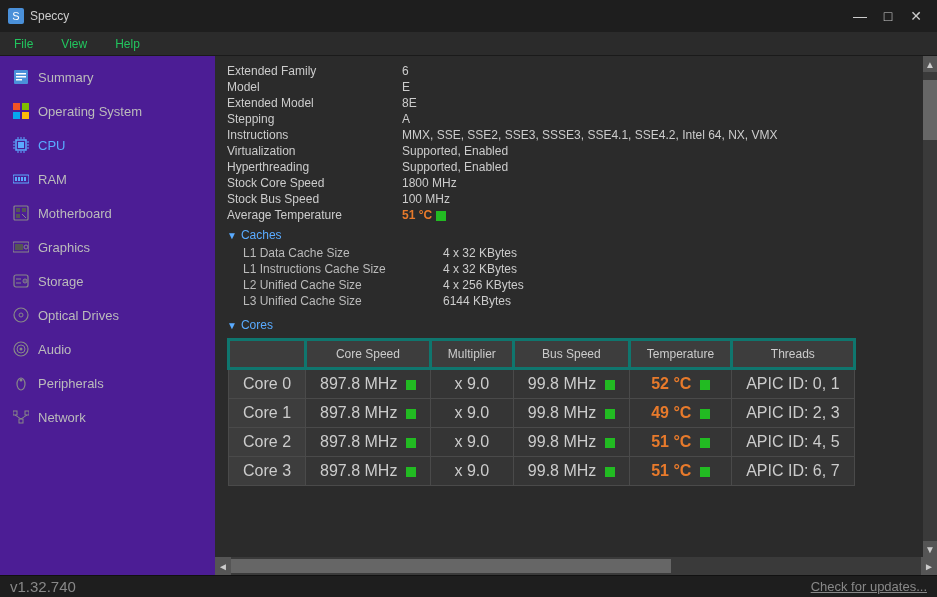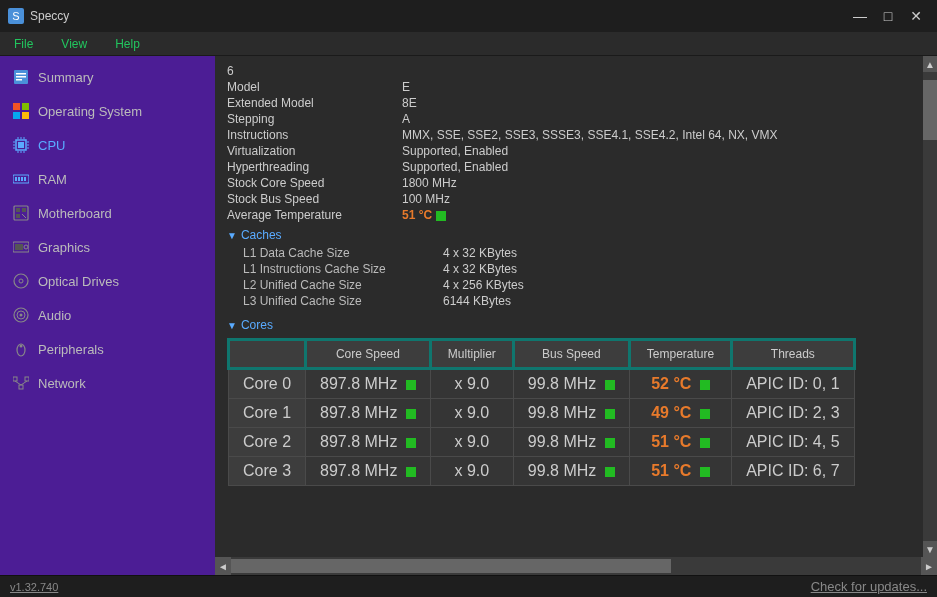--- a/index.html
+++ b/index.html
@@ -297,22 +297,21 @@
       height: 22px;
       display: flex;
       align-items: center;
       justify-content: space-between;
       padding: 0 10px;
       flex-shrink: 0;
       border-top: 1px solid #111;
     }
     .status-text {
       color: #888;
-      font-size: 11px;
-      text-decoration: underline;
+      font-size: 15px;
     }
     .status-link {
       color: #888;
       font-size: 13px;
       cursor: pointer;
       text-decoration: underline;
     }
   </style>
 </head>
 <body>
@@ -413,20 +412,32 @@
             <rect x="0" y="3" width="16" height="10" rx="1" fill="none" stroke="#888" stroke-width="1.2"></rect>
             <rect x="2" y="5" width="8" height="6" fill="#555"></rect>
             <circle cx="13" cy="8" r="2" fill="none" stroke="#888" stroke-width="1"></circle>
           </svg>
       </span>
       <span style="color:#bbb;">Graphics</span>
     </div>
     <div class="sidebar-item">
       <span class="sidebar-icon">
         <svg width="16" height="16" viewBox="0 0 16 16">
+            <rect x="1" y="2" width="14" height="12" rx="2" fill="none" stroke="#888" stroke-width="1.2"></rect>
+            <circle cx="12" cy="8" r="2" fill="none" stroke="#888" stroke-width="1"></circle>
+            <circle cx="12" cy="8" r="0.7" fill="#888"></circle>
+            <line x1="3" y1="6" x2="8" y2="6" stroke="#888" stroke-width="1"></line>
+            <line x1="3" y1="10" x2="8" y2="10" stroke="#888" stroke-width="1"></line>
+          </svg>
+      </span>
+      <span style="color:#bbb;">Storage</span>
+    </div>
+    <div class="sidebar-item">
+      <span class="sidebar-icon">
+        <svg width="16" height="16" viewBox="0 0 16 16">
             <circle cx="8" cy="8" r="7" fill="none" stroke="#888" stroke-width="1.2"></circle>
             <circle cx="8" cy="8" r="2" fill="none" stroke="#888" stroke-width="1"></circle>
           </svg>
       </span>
       <span style="color:#bbb;">Optical Drives</span>
     </div>
     <div class="sidebar-item">
       <span class="sidebar-icon">
         <svg width="16" height="16" viewBox="0 0 16 16">
             <circle cx="8" cy="8" r="7" fill="none" stroke="#888" stroke-width="1.2"></circle>
@@ -458,20 +469,21 @@
       <span style="color:#bbb;">Network</span>
     </div>
   </div>
 
   <div class="content-area">
     <div style="display:flex;flex:1;overflow:hidden;">
       <div class="content-scroll">
 
         <div id="info-rows-container">
             <div class="info-row">
+              <span class="info-label">Extended Family</span>
               <span class="info-value">6</span>
             </div>
             <div class="info-row">
               <span class="info-label">Model</span>
               <span class="info-value">E</span>
             </div>
             <div class="info-row">
               <span class="info-label">Extended Model</span>
               <span class="info-value">8E</span>
             </div>

